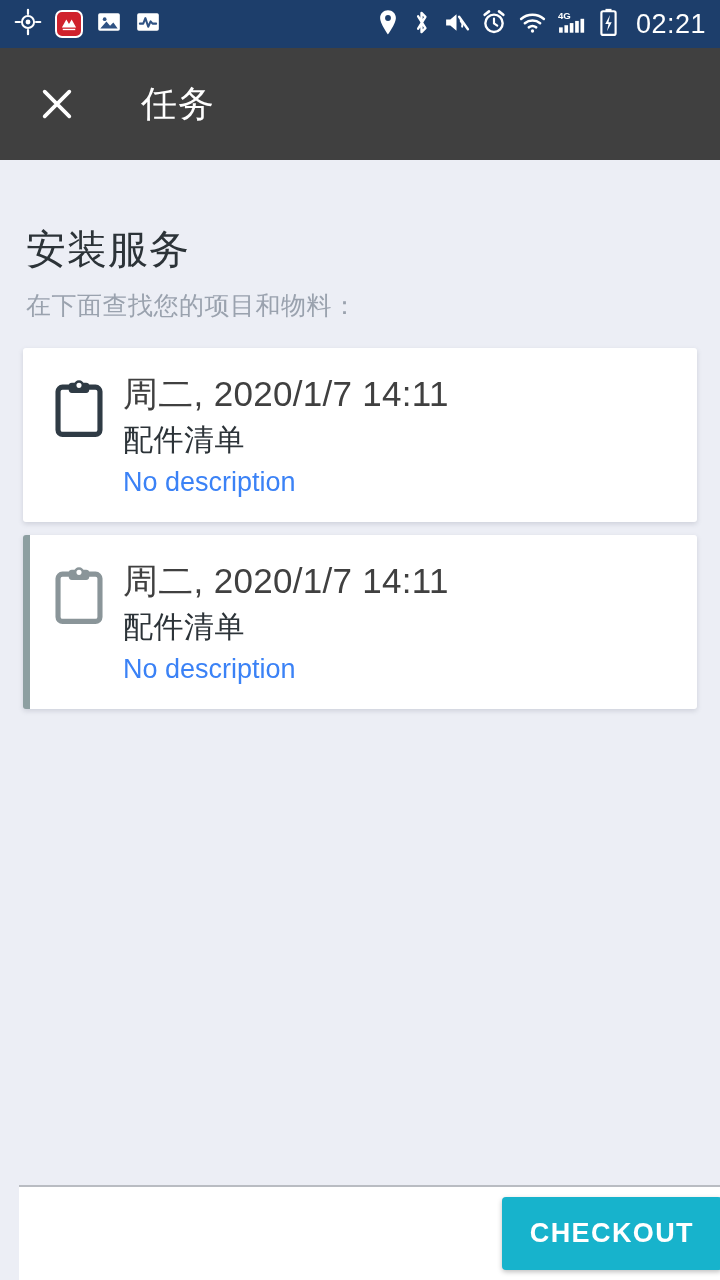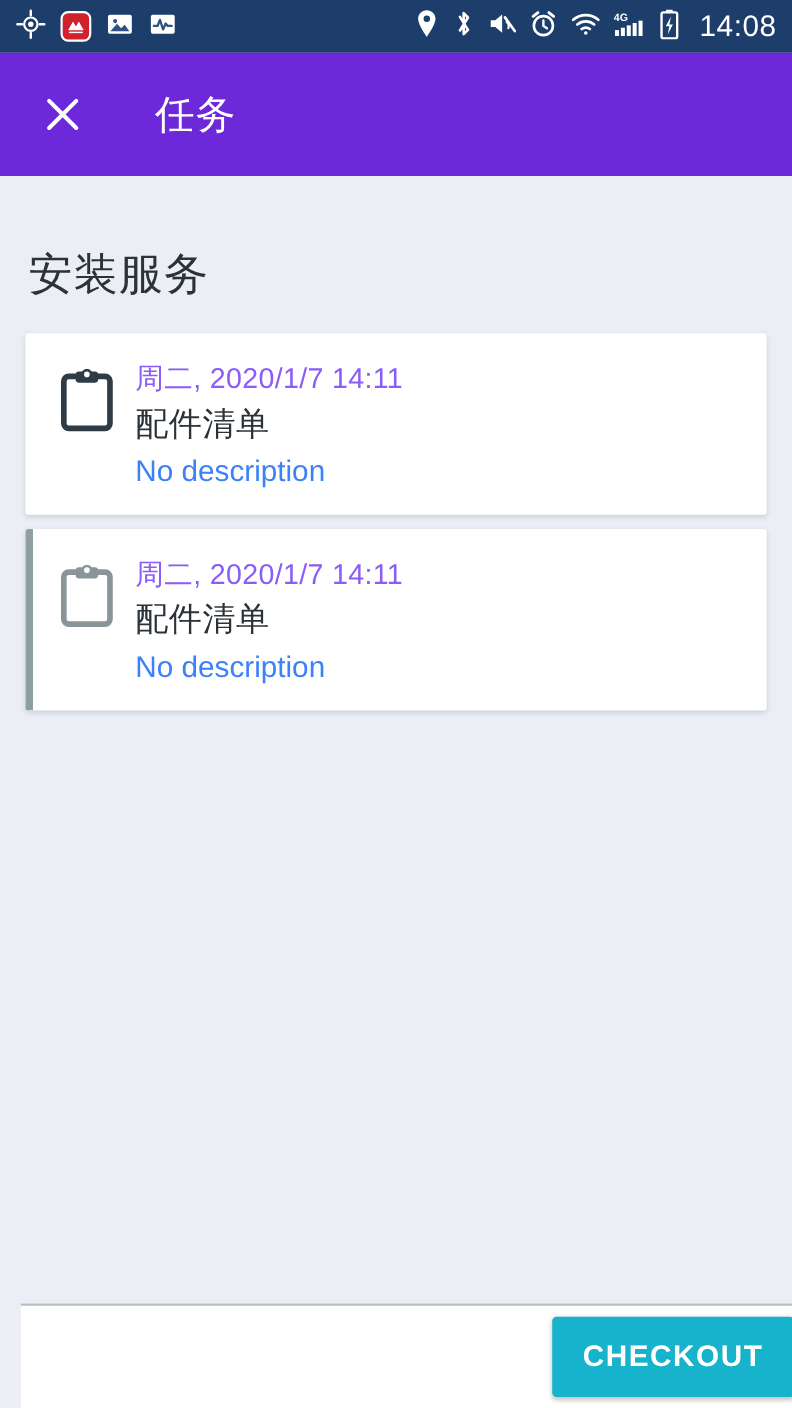--- a/index.html
+++ b/index.html
@@ -27,21 +27,21 @@
   }
   .appicon-red{
     width:28px;height:28px;border-radius:7px;background:#d0222c;
     display:flex;align-items:center;justify-content:center;
     border:2px solid #ffffff;
   }
 
   
   .appbar{
     position:absolute; top:48px; left:0; width:720px; height:112px;
-    background:#6d28d9;
+    background:#404040;
     display:flex; align-items:center;
   }
   .close-btn{
     width:64px;height:64px;margin-left:25px;
     display:flex;align-items:center;justify-content:center;
     cursor:pointer;
   }
   .appbar-title{
     color:#ffffff; font-size:36px; margin-left:52px;
     letter-spacing:1px; font-weight:400;
@@ -77,21 +77,21 @@
     cursor:pointer;
   }
   .card.accent{ border-left:7px solid #8d9fa1; margin-top:13px; }
   .card-icon{
     width:64px; min-width:64px; margin:6px 12px 0 24px;
     display:flex; justify-content:center;
   }
   .card.accent .card-icon{ margin-left:17px; }
   .card-body{ flex:1; padding-top:2px; }
   .card-date{
-    color:#8b5cf6; font-size:26px; line-height:1.0;
+    color:#404040; font-size:35px; line-height:1.0;
     letter-spacing:0.3px;
   }
   .card-title{
     color:#2c3338; font-size:30px; margin-top:14px; line-height:1.0;
     letter-spacing:0.5px;
   }
   .card-desc{
     color:#3b82f6; font-size:27px; margin-top:14px; line-height:1.0;
   }
 
@@ -204,36 +204,37 @@
     </span>
 
     <span class="sb-icon">
       <svg width="19" height="28" viewBox="0 0 16 26">
         <rect x="5.2" y="0.8" width="5.6" height="2.2" fill="#ffffff"></rect>
         <rect x="1.4" y="3" width="13.2" height="22" rx="1.6" fill="none" stroke="#ffffff" stroke-width="2"></rect>
         <path d="M9.4 6.4 L5 14.8 H8 L6.6 21.6 L11 13.2 H8 Z" fill="#ffffff"></path>
       </svg>
     </span>
 
-    <span class="sb-time">14:08</span>
+    <span class="sb-time">02:21</span>
   </div>
 </div>
 
 <div class="appbar">
   <div class="close-btn">
     <svg width="40" height="40" viewBox="0 0 24 24">
       <path d="M4.6 4.6 L19.4 19.4 M19.4 4.6 L4.6 19.4" stroke="#ffffff" stroke-width="2.2" stroke-linecap="round"></path>
     </svg>
   </div>
   <div class="appbar-title">任务</div>
 </div>
 
 <div class="content">
 
   <div class="page-title">安装服务</div>
+  <div class="page-sub">在下面查找您的项目和物料：</div>
 
   <div class="card">
     <div class="card-icon">
       <svg width="50" height="58" viewBox="0 0 22 26">
         <rect x="1.6" y="3.2" width="18.8" height="21.2" rx="2" fill="none" stroke="#2f3b45" stroke-width="2.3"></rect>
         <rect x="6.4" y="1.2" width="9.2" height="4.6" rx="1.4" fill="#2f3b45"></rect>
         <circle cx="11" cy="2.4" r="1.7" fill="#ffffff" stroke="#2f3b45" stroke-width="1.1"></circle>
       </svg>
     </div>
     <div class="card-body">

